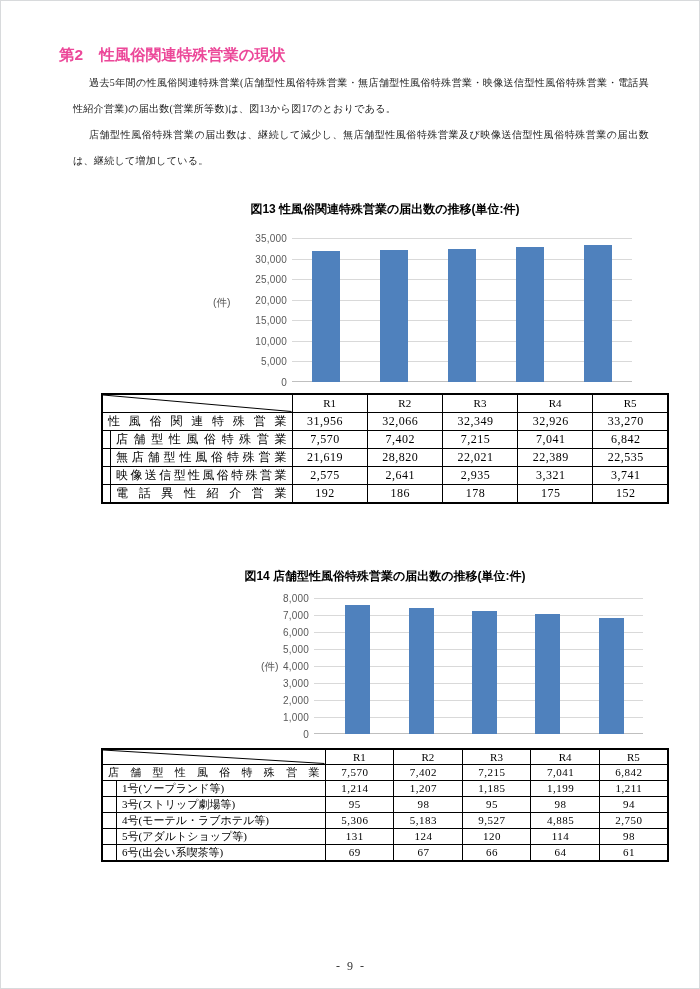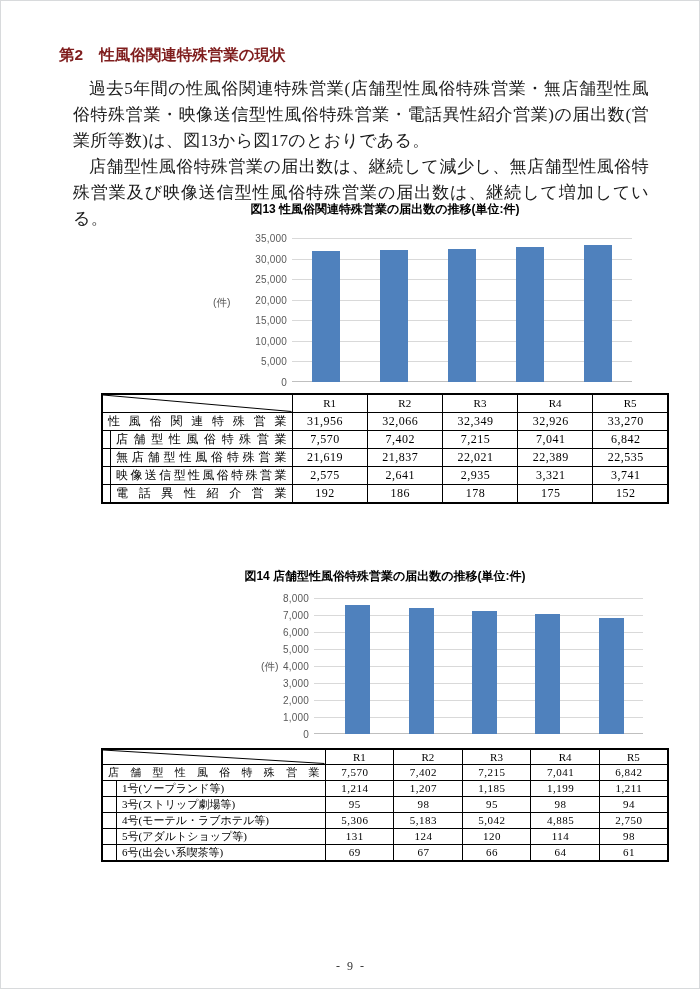--- a/index.html
+++ b/index.html
@@ -8,25 +8,25 @@
   .page {
     position:absolute; inset:0; background:#ffffff;
     border:1px solid #d8dadc;
     font-family:"Liberation Serif","DejaVu Serif",serif;
     color:#1a1a1a;
   }
   
   .heading {
     position:absolute; left:58px; top:44px;
     font-family:"Liberation Sans","DejaVu Sans",sans-serif;
-    font-weight:bold; font-size:15.5px; display:flex; gap:16px; color:#7f1d1d;
+    font-weight:bold; font-size:15.5px; display:flex; gap:16px; color:#ec4899;
   }
   .body-text {
-    position:absolute; left:72px; top:75px; width:576px;
-    font-size:17px; line-height:26px; text-align:justify;
+    position:absolute; left:72px; top:69px; width:576px;
+    font-size:10px; line-height:26px; text-align:justify;
     letter-spacing:0.3px;
   }
   .para { text-indent:16px; }
   
   .fig-caption {
     position:absolute; left:100px; width:568px; text-align:center;
     font-family:"Liberation Sans","DejaVu Sans",sans-serif;
     font-weight:bold; font-size:12px; color:#000;
   }
   #cap13 { top:200px; }
@@ -219,21 +219,21 @@
                 <span>風</span>
                 <span>俗</span>
                 <span>特</span>
                 <span>殊</span>
                 <span>営</span>
                 <span>業</span>
               </span>
             </div>
           </td>
           <td class="num">21,619</td>
-          <td class="num">21,837</td>
+          <td class="num">28,820</td>
           <td class="num">22,021</td>
           <td class="num">22,389</td>
           <td class="num">22,535</td>
         </tr>
         <tr>
           <td class="lbl">
             <div class="lbl-wrap">
               <span class="ind"></span>
               <span class="txt cj">
                 <span>映</span>
@@ -400,21 +400,21 @@
         </tr>
         <tr>
           <td class="lbl">
             <div class="lbl-wrap">
               <span class="ind"></span>
               <span class="txt">4号(モーテル・ラブホテル等)</span>
             </div>
           </td>
           <td class="num">5,306</td>
           <td class="num">5,183</td>
-          <td class="num">5,042</td>
+          <td class="num">9,527</td>
           <td class="num">4,885</td>
           <td class="num">2,750</td>
         </tr>
         <tr>
           <td class="lbl">
             <div class="lbl-wrap">
               <span class="ind"></span>
               <span class="txt">5号(アダルトショップ等)</span>
             </div>
           </td>

